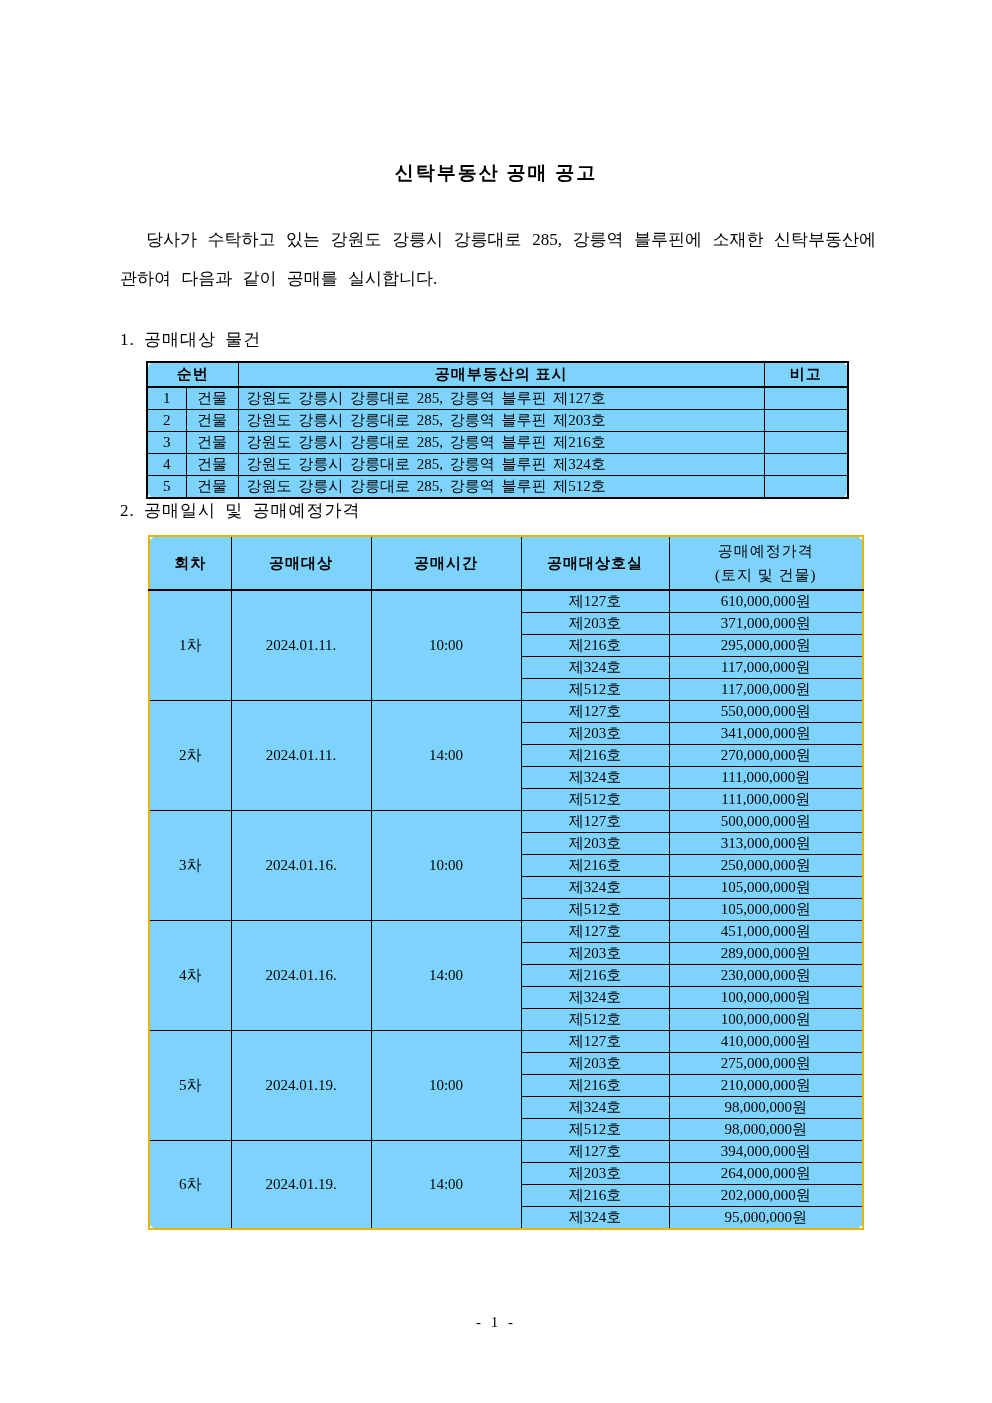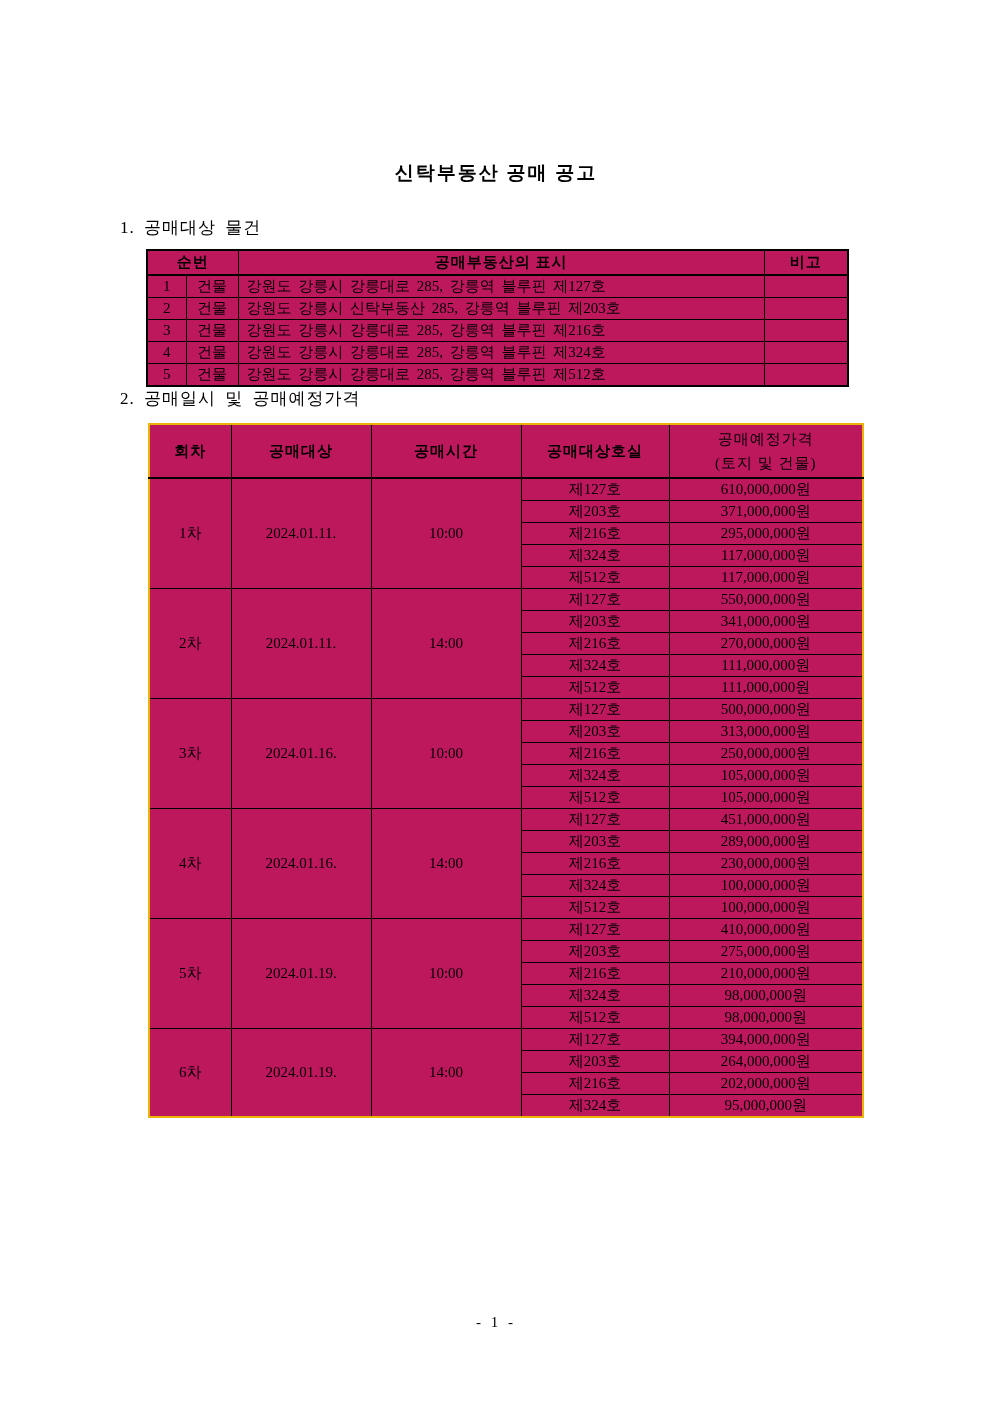--- a/index.html
+++ b/index.html
@@ -16,21 +16,21 @@
     margin: 34px 116px 0 120px;
     font-size: 17px; line-height: 39px;
     text-align: justify; text-indent: 26px; word-spacing: 6px;
   }
   .sec-heading {
     margin-left: 120px; font-size: 17px; font-weight: normal;
     letter-spacing: 1px; word-spacing: 4px;
   }
   .sec-heading.s1 { margin-top: 30px; }
   .sec-heading.s2 { }
-  table { border-collapse: collapse; table-layout: fixed; background: #be185d; }
+  table { border-collapse: collapse; table-layout: fixed; background: #7dd3fc; border-radius: 12px; }
   .t1 { margin: 10px 0 0 146px; width: 701px; border: 2px solid #000; }
   .t1 th, .t1 td { border: 1px solid #000; font-size: 15px; text-align: center; padding: 0; overflow: hidden; white-space: nowrap; }
   .t1 th { height: 23px; font-weight: bold; border-bottom: 2px solid #000; letter-spacing: 1px; }
   .t1 td { height: 21px; font-weight: normal; }
   .t1 td.desc { text-align: left; padding-left: 8px; word-spacing: 3px; }
   .t2 { margin: 13px 0 0 148px; width: 714px; border: 2px solid #eab308; }
   .t2 th, .t2 td { border: 1px solid #000; font-size: 15px; text-align: center; padding: 0; overflow: hidden; white-space: nowrap; }
   .t2 th { height: 52px; font-weight: bold; border-bottom: 2px solid #000; letter-spacing: 1px; }
   .t2 th .hl { line-height: 24px; font-weight: normal; }
   .t2 td { height: 21px; font-weight: normal; }
@@ -39,20 +39,21 @@
     text-align: center; font-size: 15px; letter-spacing: 3px;
   }
 </style>
 </head>
 <body>
 
 <div class="page">
 
   <div class="doc-title">신탁부동산 공매 공고</div>
 
+  <div class="intro">당사가 수탁하고 있는 강원도 강릉시 강릉대로 285, 강릉역 블루핀에 소재한 신탁부동산에 관하여 다음과 같이 공매를 실시합니다.</div>
 
   <div class="sec-heading s1">1. 공매대상 물건</div>
 
   <table class="t1">
     <colgroup>
       <col style="width:39px">
         <col style="width:52px">
         <col style="width:526px">
         <col style="width:84px">
     </colgroup>
@@ -64,21 +65,21 @@
     </tr>
     <tr>
       <td>1</td>
       <td>건물</td>
       <td class="desc">강원도 강릉시 강릉대로 285, 강릉역 블루핀 제127호</td>
       <td></td>
     </tr>
     <tr>
       <td>2</td>
       <td>건물</td>
-      <td class="desc">강원도 강릉시 신탁부동산 285, 강릉역 블루핀 제203호</td>
+      <td class="desc">강원도 강릉시 강릉대로 285, 강릉역 블루핀 제203호</td>
       <td></td>
     </tr>
     <tr>
       <td>3</td>
       <td>건물</td>
       <td class="desc">강원도 강릉시 강릉대로 285, 강릉역 블루핀 제216호</td>
       <td></td>
     </tr>
     <tr>
       <td>4</td>

